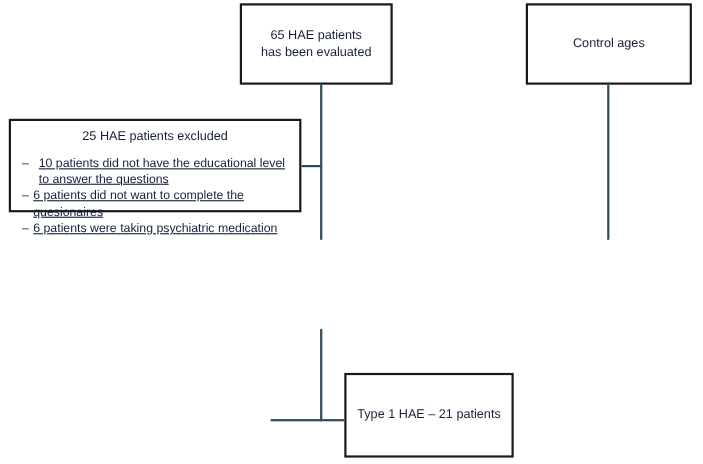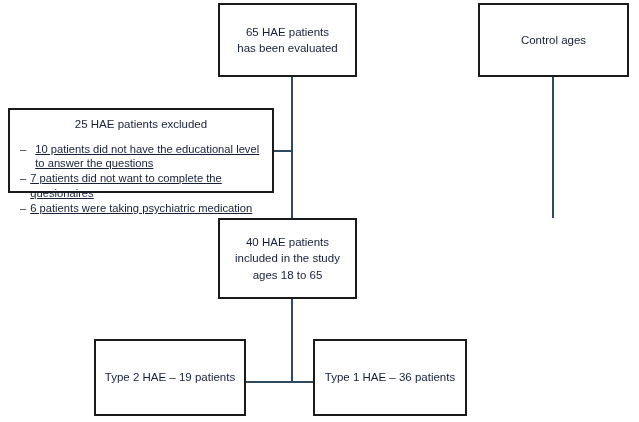--- a/index.html
+++ b/index.html
@@ -117,41 +117,33 @@
   <div class="node" id="node-excluded">
     <div class="excl-title">25 HAE patients excluded</div>
     <div class="excl-list">
       <div class="excl-item wide">
         <span class="dash">–</span>
         <span class="txt">10 patients did not have the educational level
 to answer the questions</span>
       </div>
       <div class="excl-item">
         <span class="dash">–</span>
-        <span class="txt">7 patients did not want to complete the quesionaires</span>
+        <span class="txt">6 patients did not want to complete the quesionaires</span>
       </div>
       <div class="excl-item">
         <span class="dash">–</span>
         <span class="txt">6 patients were taking psychiatric medication</span>
       </div>
     </div>
   </div>
 
-  <div class="node" id="node-included">
-    <div class="lines">40 HAE patients
-included in the study
-ages 18 to 65</div>
-  </div>
 
-  <div class="node" id="node-type2">
-    <div class="lines">Type 2 HAE – 19 patients</div>
-  </div>
 
   <div class="node" id="node-type1">
-    <div class="lines">Type 1 HAE – 36 patients</div>
+    <div class="lines">Type 1 HAE – 21 patients</div>
   </div>
 
   <div class="node" id="node-control">
     <div class="lines">Control ages</div>
   </div>
 
 
 </div>
 
 </body></html>

